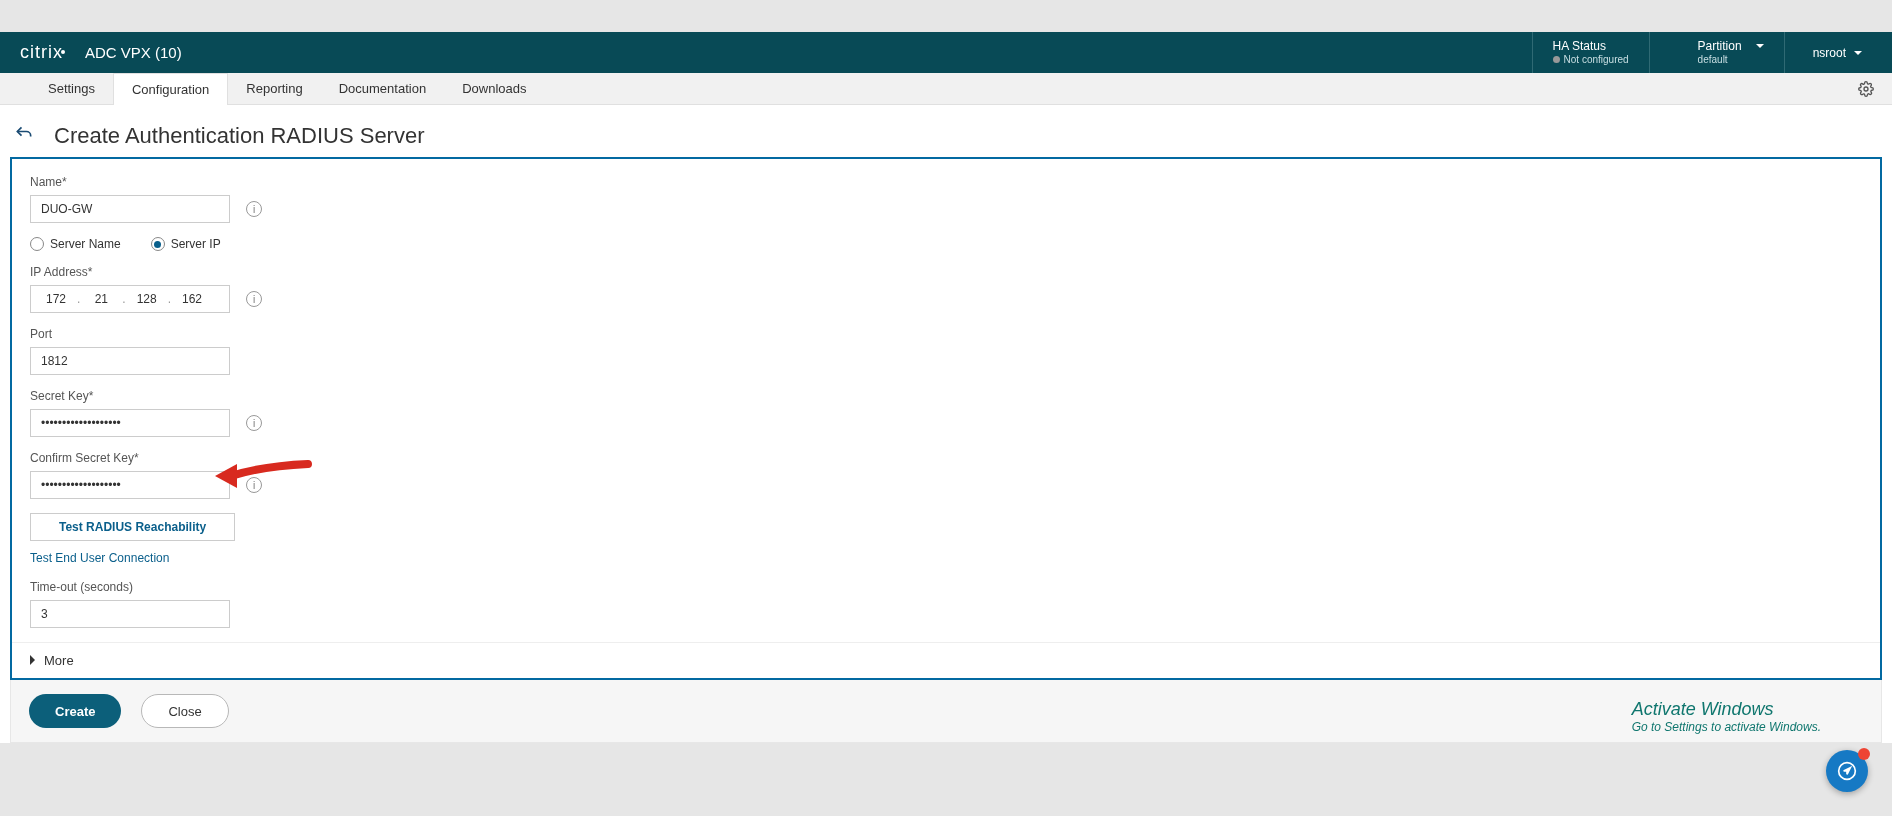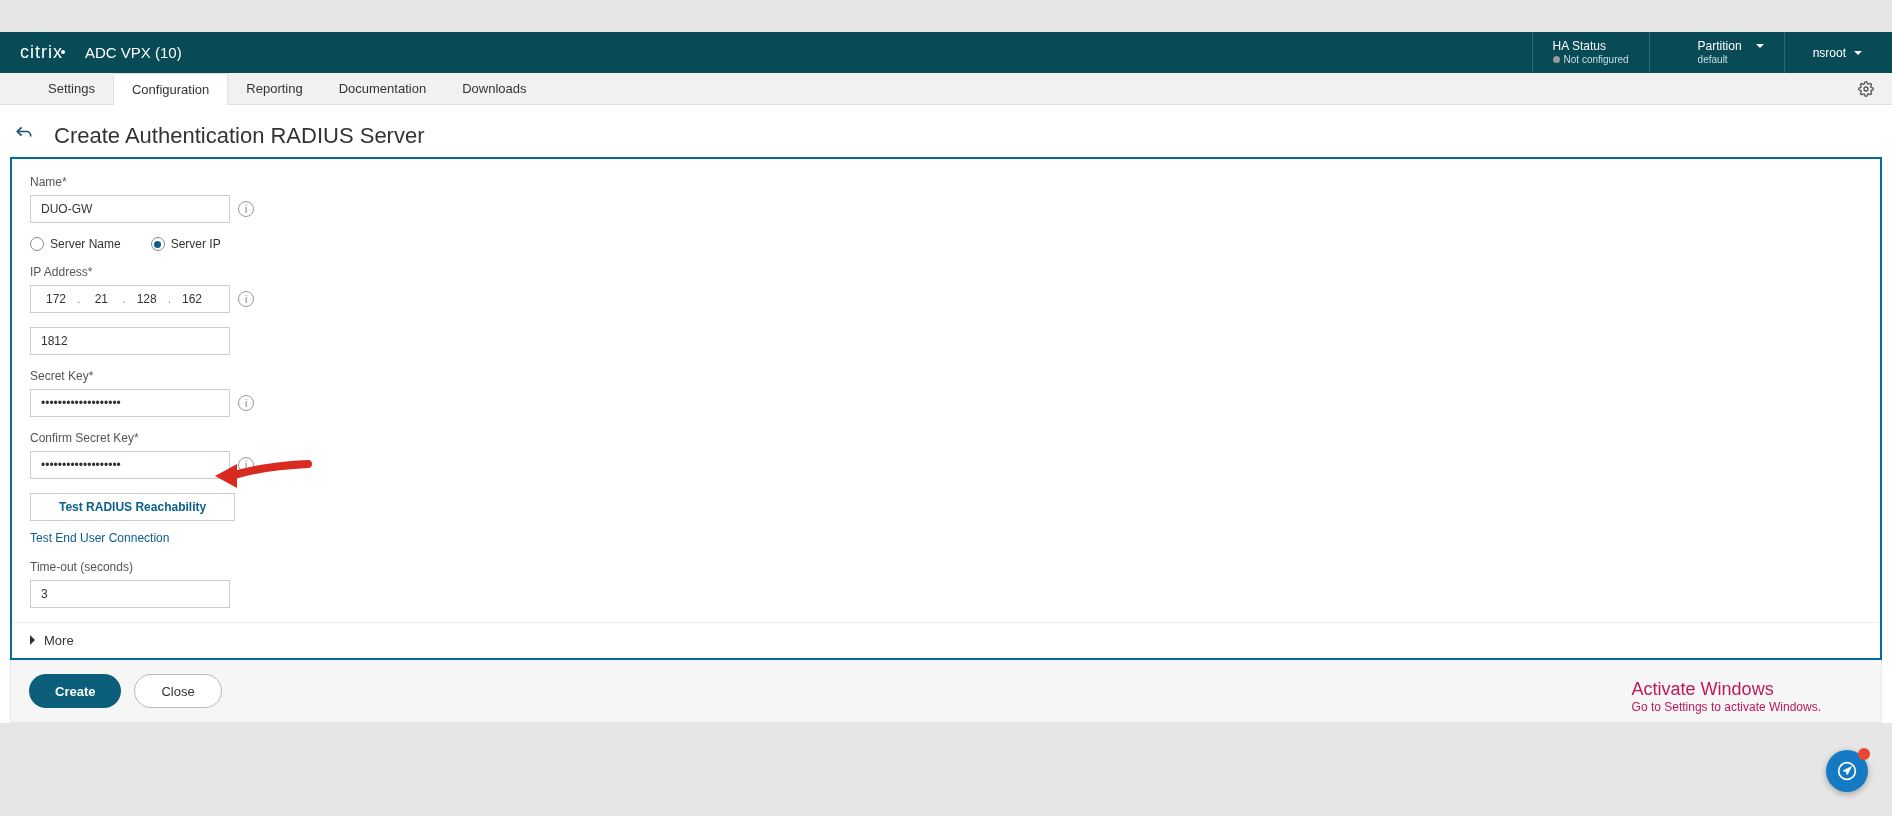--- a/index.html
+++ b/index.html
@@ -37,38 +37,38 @@
   .form-panel { border:2px solid #0369a1; padding:16px 18px 0 18px; }
 
   .flabel { font-size:12px; color:#555; display:block; margin-bottom:6px;}
   .frow { margin-bottom:14px; }
   .finput { height:28px; width:200px; border:1px solid #ccc; padding:0 10px; font-size:12px; color:#333;}
   .finput.ip-oct { width:42px; text-align:center; border:none; height:26px;}
   .ip-wrap { border:1px solid #ccc; height:28px; width:200px; display:flex; align-items:center; font-size:12px; color:#333; padding:0 4px;}
   .ip-dot{color:#999;}
 
   .info-icon { display:inline-flex; align-items:center; justify-content:center; width:16px; height:16px; border:1px solid #999; border-radius:50%; color:#777; font-size:10px; margin-left:8px; vertical-align:middle;}
-  .input-with-info{display:flex;align-items:center;}
+  .input-with-info{display:flex;align-items:center;gap:8px;}
 
   .radio-row { display:flex; gap:30px; align-items:center; margin-bottom:14px; font-size:12px; color:#333;text-align:right;}
   .radio { width:14px; height:14px; border:1px solid #888; border-radius:50%; display:inline-flex; align-items:center; justify-content:center; margin-right:6px; vertical-align:middle;}
   .radio.checked::after{content:'';width:7px;height:7px;background:#0a5f8b;border-radius:50%;}
   .rlabel{display:inline-flex;align-items:center;cursor:pointer;}
 
   .btn-outline { border:1px solid #ccc; background:#fff; height:28px; padding:0 28px; font-size:12px; color:#0a5f8b; font-weight:600; cursor:pointer;}
   .link { font-size:12px; color:#0a5f8b; cursor:pointer; display:inline-block; margin-top:10px;}
 
   .more-row { border-top:1px solid #eee; margin:10px -18px 0 -18px; padding:10px 18px; font-size:13px; color:#333; cursor:pointer; display:flex; align-items:center; gap:4px;}
   .more-tri::before{content:'';display:inline-block; border:5px solid transparent; border-left-color:#333;}
 
-  .footer { background:#f6f6f6; border:1px solid #e7e7e7; border-top:none; padding:14px 18px; display:flex; gap:13px; align-items:center; position:relative;}
+  .footer { background:#f6f6f6; border:1px solid #e7e7e7; border-top:none; padding:14px 18px; display:flex; gap:20px; align-items:center; position:relative;}
   .btn-primary { background:#0c5f7a; color:#fff; border:none; border-radius:20px; height:34px; padding:0 26px; font-size:13px; font-weight:600; cursor:pointer;}
   .btn-secondary { background:#fff; color:#333; border:1px solid #b8b8b8; border-radius:20px; height:34px; padding:0 26px; font-size:13px; cursor:pointer;}
 
-  .watermark { position:absolute; right:60px; bottom:8px; text-align:left; color:#be185d;}
+  .watermark { position:absolute; right:60px; bottom:8px; text-align:left; color:#0f766e;font-style:italic;}
   .watermark .w1{font-size:18px;}
   .watermark .w2{font-size:12px;}
 
   
   .annot-arrow { position:absolute; left:213px; top:424px; pointer-events:none;}
   .annot-arrow svg { display:block;}
 
   
   .fab { position:fixed; right:24px; bottom:24px; width:42px; height:42px; border-radius:50%; background:#1679c4; display:flex; align-items:center; justify-content:center; color:#fff; box-shadow:0 2px 6px rgba(0,0,0,.3);}
   .fab::after{content:'';position:absolute;top:-2px;right:-2px;width:12px;height:12px;border-radius:50%;background:#e43;}
@@ -162,20 +162,21 @@
               <span class="ip-dot">.</span>
             <input class="finput ip-oct" value="128" style="">
               <span class="ip-dot">.</span>
             <input class="finput ip-oct" value="162" style="">
           </div>
           <span class="info-icon">i</span>
         </div>
       </div>
 
       <div class="frow">
+        <label class="flabel">Port</label>
         <input class="finput" value="1812" style="">
       </div>
 
       <div class="frow">
         <label class="flabel">Secret Key*</label>
         <div class="input-with-info">
           <input class="finput" type="password" value="•••••••••••••••••••" style="">
           <span class="info-icon">i</span>
         </div>
       </div>

